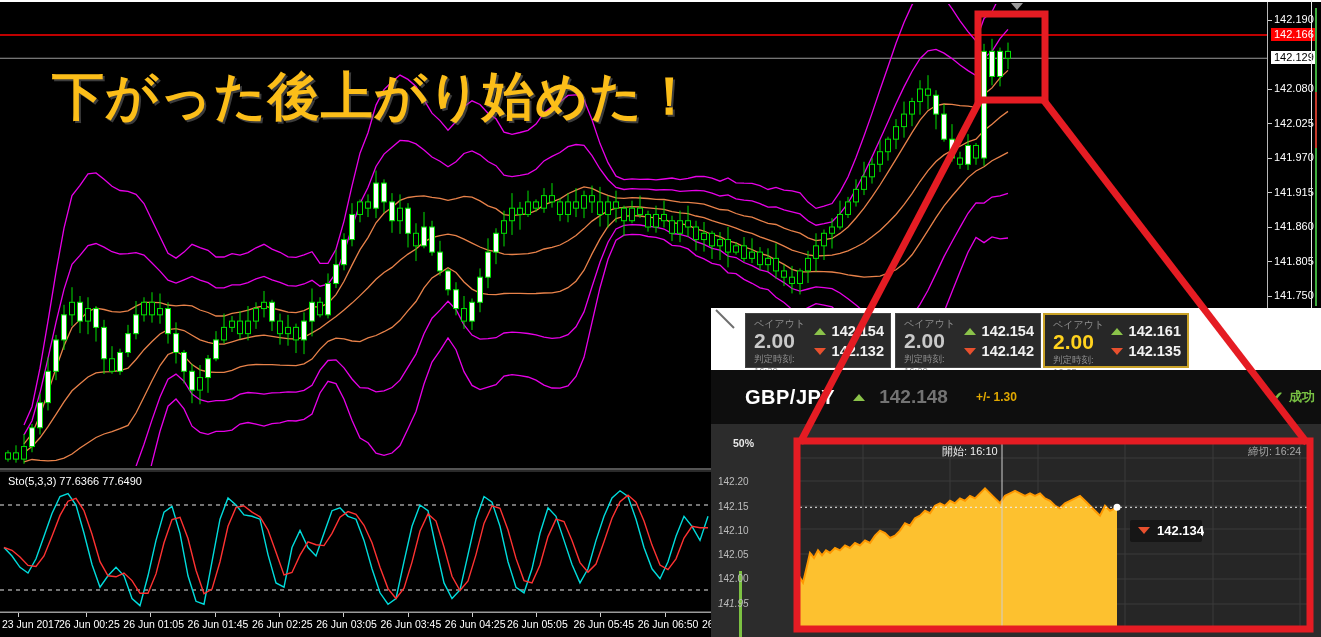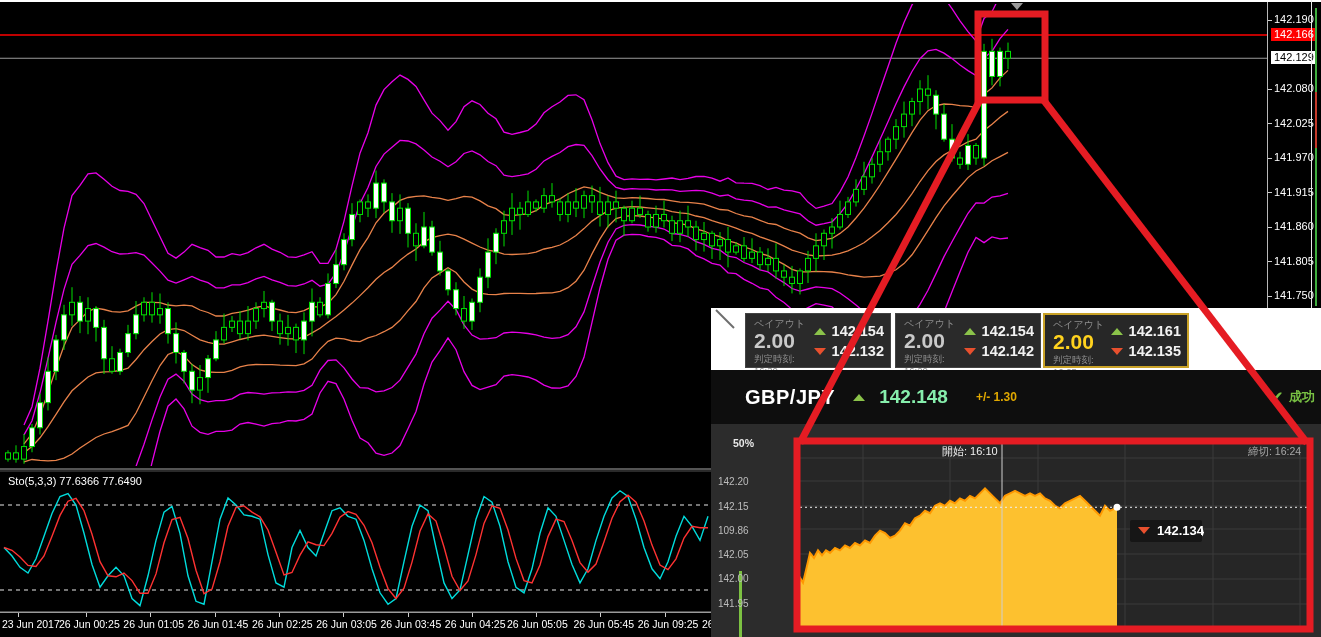--- a/index.html
+++ b/index.html
@@ -52,21 +52,21 @@
   .quote{display:flex;align-items:center;gap:6px;font-size:14.5px;font-weight:bold;color:#f2f2f2;}
   .arr{width:0;height:0;display:inline-block;}
   .arr.up{border-left:6px solid transparent;border-right:6px solid transparent;
           border-bottom:7px solid #8bc34a;}
   .arr.down{border-left:6px solid transparent;border-right:6px solid transparent;
           border-top:7px solid #e8502e;}
 
   #gbp-row{position:absolute;left:0;top:62px;width:610px;height:54px;background:#0e0e0e;
       display:flex;align-items:center;}
   #symbol{font-size:20px;font-weight:bold;color:#fff;margin-left:34px;letter-spacing:.5px;}
-  #gbp-price{font-size:19px;font-weight:bold;color:#86efac;margin-left:14px;}
+  #gbp-price{font-size:19px;font-weight:bold;color:#737373;margin-left:14px;}
   #gbp-range{font-size:12px;font-weight:bold;color:#e0a800;margin-left:28px;}
   #status{position:absolute;right:6px;top:18px;font-size:13px;color:#78c043;font-weight:bold;}
   #status .chk{margin-right:6px;}
 
   #chart-section{position:absolute;left:0;top:116px;width:610px;height:213px;background:#2c2c2c;}
   .gauge-label{position:absolute;font-size:10.5px;font-weight:bold;color:#e8e8e8;}
   #gauge-green{position:absolute;left:28px;top:147px;width:3px;height:76px;background:#7cc142;}
   .ic-price{position:absolute;right:533px;width:70px;text-align:left;font-size:10px;color:#bdbdbd;}
 
   
@@ -359,20 +359,21 @@
       <line x1="0" y1="612" x2="1321" y2="612" stroke="#9a9a9a" stroke-width="1"></line>
       <line x1="0" y1="505" x2="1267" y2="505" stroke="#e8e8e8" stroke-width="1" stroke-dasharray="4,4"></line>
       <line x1="0" y1="590.002" x2="1267" y2="590.002" stroke="#e8e8e8" stroke-width="1" stroke-dasharray="4,4"></line>
       <polyline points="4,547.5 12,556.0 20,567.3 28,573.0 36,558.8 44,536.2 52,513.5 60,496.5 68,493.7 76,505.0 84,533.3 92,564.5 100,587.2 108,575.8 116,567.3 124,575.8 132,598.5 140,605.6 148,575.8 156,540.4 164,512.1 172,506.4 180,533.3 188,575.8 196,601.3 204,604.2 212,561.7 220,519.2 228,497.9 236,505.0 244,514.9 252,516.3 260,519.2 268,554.6 276,582.9 284,587.2 292,547.5 300,530.5 308,547.5 316,556.0 324,533.3 332,510.7 340,507.8 348,516.3 356,519.2 364,540.4 372,568.8 380,592.8 388,604.2 396,598.5 404,561.7 412,526.3 420,505.0 428,510.7 436,547.5 444,582.9 452,598.5 460,590.0 468,554.6 476,519.2 484,496.5 492,502.2 500,526.3 508,561.7 516,587.2 524,592.8 532,568.8 540,533.3 548,507.8 556,516.3 564,540.4 572,564.5 580,582.9 588,568.8 596,540.4 604,516.3 612,497.9 620,490.8 628,496.5 636,519.2 644,547.5 652,568.8 660,578.7 668,561.7 676,536.2 684,516.3 692,526.3 700,540.4 708,516.3 " fill="none" stroke="#00dcdc" stroke-width="1.4"></polyline>
       <polyline points="4,547.5 12,550.3 20,556.9 28,565.4 36,566.4 44,556.0 52,536.2 60,515.4 68,501.2 76,498.4 84,510.7 92,534.3 100,561.7 108,575.8 116,576.8 124,573.0 132,580.6 140,593.3 148,593.3 156,573.9 164,542.8 172,519.6 180,517.3 188,538.5 196,570.2 204,593.8 212,589.1 220,561.7 228,526.3 236,507.4 244,505.9 252,512.1 260,516.8 268,530.0 276,552.2 284,574.9 292,572.5 300,555.1 308,541.8 316,544.7 324,545.6 332,533.3 340,517.3 348,511.6 356,514.4 364,525.3 372,542.8 380,567.3 388,588.6 396,598.5 404,588.1 412,562.1 420,531.0 428,514.0 436,521.1 444,547.0 452,576.3 460,590.5 468,581.0 476,554.6 484,523.4 492,505.9 500,508.3 508,530.0 516,558.4 524,580.6 532,582.9 540,565.0 548,536.6 556,519.2 564,521.5 572,540.4 580,562.6 588,572.1 596,564.0 604,541.8 612,518.2 620,501.7 628,495.1 636,502.2 644,521.1 652,545.1 660,565.0 668,569.7 676,558.8 684,538.1 692,526.3 700,527.7 708,527.7 " fill="none" stroke="#ff3232" stroke-width="1.4"></polyline>
     </svg>
 
   <div class="abs" id="top-edge"></div>
   <div class="abs" id="bar-marker"></div>
 
+  <div class="abs" id="headline">下がった後上がり始めた！</div>
 
   <div class="abs" id="sto-label">Sto(5,3,3) 77.6366 77.6490</div>
 
   <div class="abs" id="axis-vline"></div>
   <div class="abs" id="price-axis">
       <div class="pa-tick" style="top: 19.5px;"></div>
       <div class="pa-label plain" style="top: 13px;">142.190</div>
       <div class="pa-label red" style="top: 28.0552px;">142.166</div>
       <div class="pa-label white" style="top: 51.2653px;">142.129</div>
       <div class="pa-tick" style="top: 88.503px;"></div>
@@ -410,21 +411,21 @@
       <div class="ta-label" style="left: 316.2px;">26 Jun 03:05</div>
       <div class="ta-tick" style="left: 343.2px;"></div>
       <div class="ta-label" style="left: 380.5px;">26 Jun 03:45</div>
       <div class="ta-tick" style="left: 407.5px;"></div>
       <div class="ta-label" style="left: 444.8px;">26 Jun 04:25</div>
       <div class="ta-tick" style="left: 471.8px;"></div>
       <div class="ta-label" style="left: 507px; text-align: center;">26 Jun 05:05</div>
       <div class="ta-tick" style="left: 536.1px;"></div>
       <div class="ta-label" style="left: 573.4px;">26 Jun 05:45</div>
       <div class="ta-tick" style="left: 600.4px;"></div>
-      <div class="ta-label" style="left: 637.7px;">26 Jun 09:25</div>
+      <div class="ta-label" style="left: 637.7px;">26 Jun 06:50</div>
       <div class="ta-tick" style="left: 664.7px;"></div>
       <div class="ta-label" style="left: 702px;">26 Jun 07:05</div>
       <div class="ta-tick" style="left: 729px;"></div>
     </div>
 
   <div class="abs" id="panel">
     <div id="panel-topline"></div>
 
     <div id="payout-row">
       <div class="card" style="left:34px;">
@@ -487,24 +488,24 @@
       <span id="gbp-range">+/- 1.30</span>
       <span id="status"><span class="chk">✔</span><span>成功</span></span>
     </div>
 
     <div id="chart-section">
       <span class="gauge-label" style="left:22px;top:13px;">50%</span>
       <div id="gauge-green"></div>
 
       <div class="ic-price" style="top:52px;">142.20</div>
       <div class="ic-price" style="top:77px;">142.15</div>
-      <div class="ic-price" style="top:101px;">109.86</div>
+      <div class="ic-price" style="top:101px;">142.10</div>
       <div class="ic-price" style="top:125px;">142.05</div>
       <div class="ic-price" style="top:149px;">142.00</div>
-      <div class="ic-price" style="top:174px;">141.95</div>
+      <div class="ic-price" style="top:174px;font-style:italic;">141.95</div>
     </div>
   </div>
 
   <svg id="option-svg" width="1321" height="637">
       <clipPath id="oclip">
         <rect x="800" y="444" width="507" height="184"></rect>
       </clipPath>
       <g clip-path="url(#oclip)">
         <rect x="800" y="444" width="507" height="184" fill="#262626"></rect>
         <line x1="800" y1="458" x2="1307" y2="458" stroke="#3b3b3b" stroke-width="1"></line>

